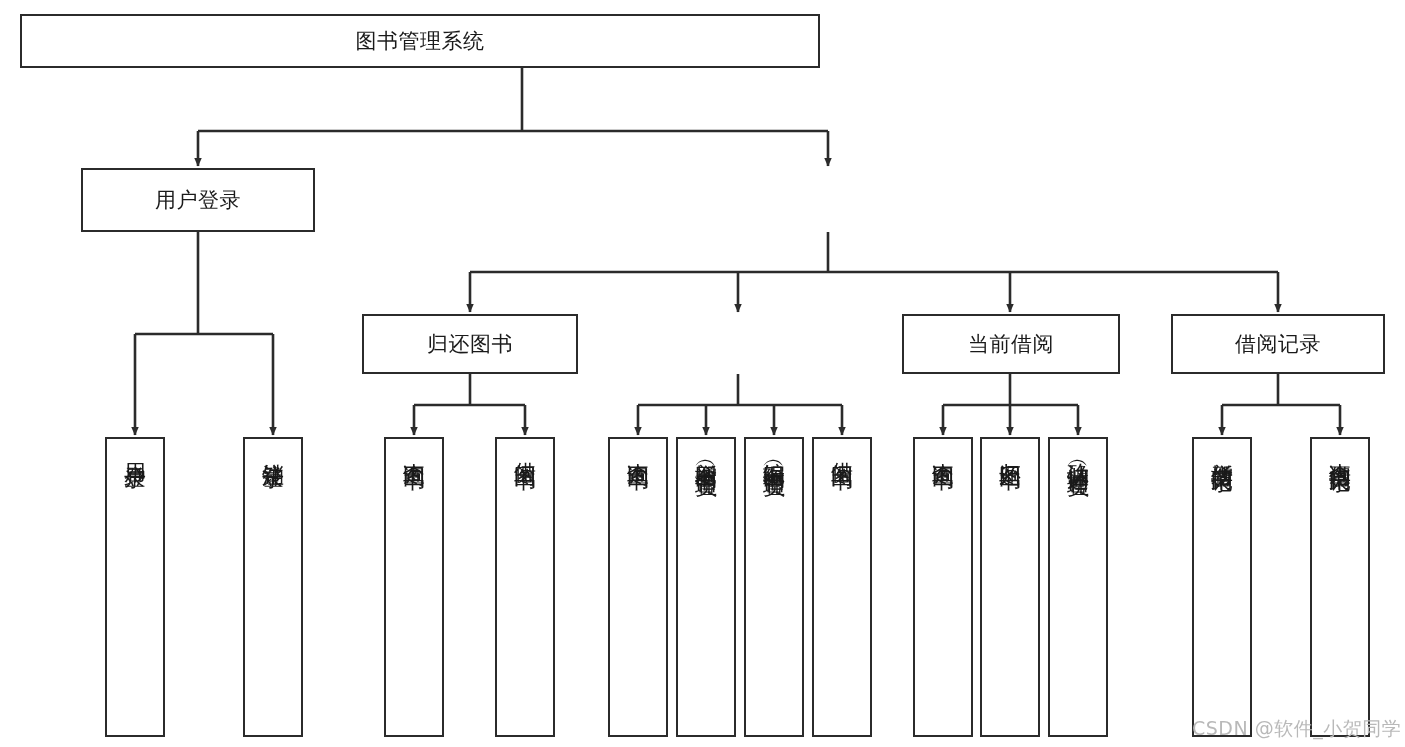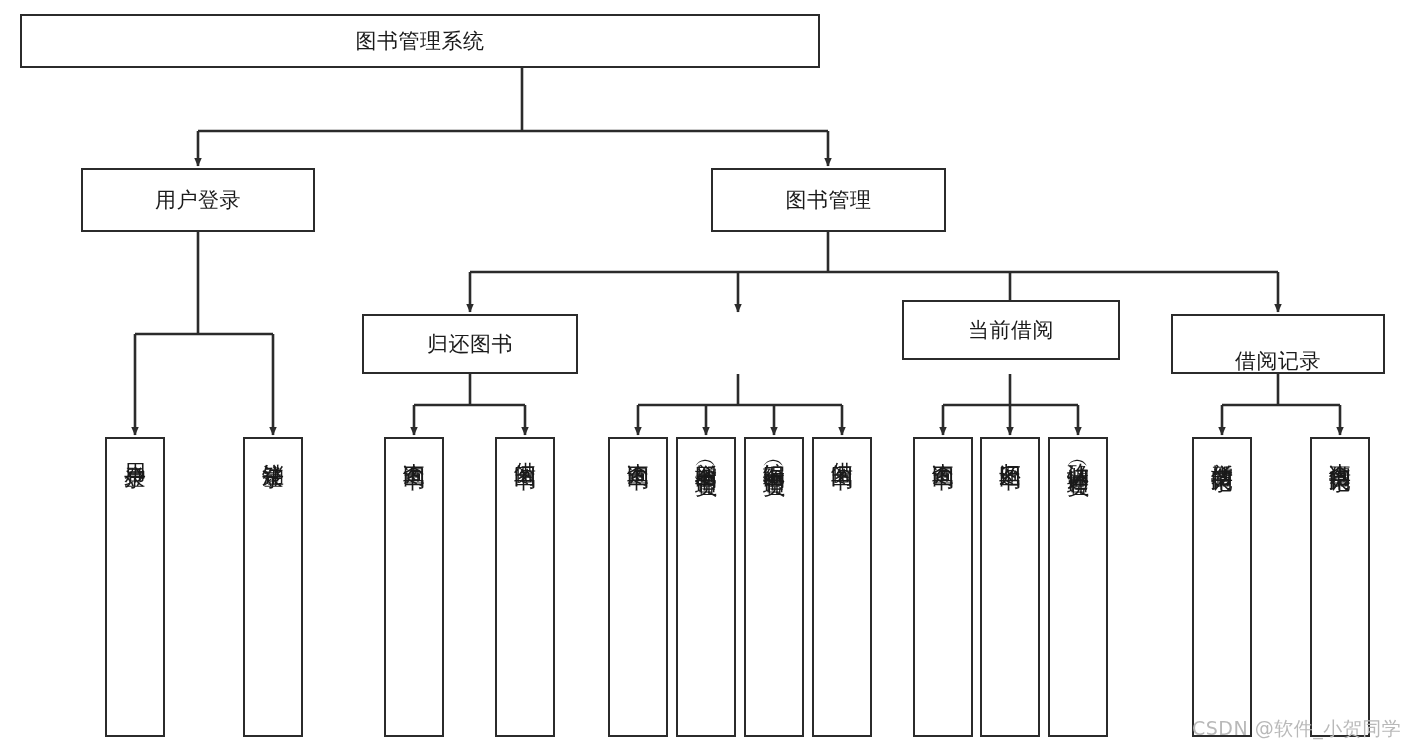--- a/index.html
+++ b/index.html
@@ -118,31 +118,28 @@
     </g>
   </svg>
 
   <div class="node horiz" style="left:20px; top:14px; width:800px; height:54px;">
     <span class="node-label">图书管理系统</span>
   </div>
 
   <div class="node horiz" style="left:81px; top:168px; width:234px; height:64px;">
     <span class="node-label">用户登录</span>
   </div>
-  <div class="node horiz" style="left:711px; top:168px; width:235px; height:64px;">
-    <span class="node-label">图书管理</span>
-  </div>
 
   <div class="node horiz" style="left:362px; top:314px; width:216px; height:60px;">
     <span class="node-label">归还图书</span>
   </div>
-  <div class="node horiz" style="left:902px; top:300px; width:218px; height:60px;">
+  <div class="node horiz" style="left:902px; top:314px; width:218px; height:60px;">
     <span class="node-label">当前借阅</span>
   </div>
-  <div class="node horiz" style="left:1171px; top:314px; width:214px; height:60px;align-items:flex-end;">
+  <div class="node horiz" style="left:1171px; top:314px; width:214px; height:60px;">
     <span class="node-label">借阅记录</span>
   </div>
 
   <div class="node vert" style="left:105px; top:437px; width:60px; height:300px;">
     <span class="node-label">用户登录</span>
   </div>
   <div class="node vert" style="left:243px; top:437px; width:60px; height:300px;">
     <span class="node-label">注销登录</span>
   </div>
 

